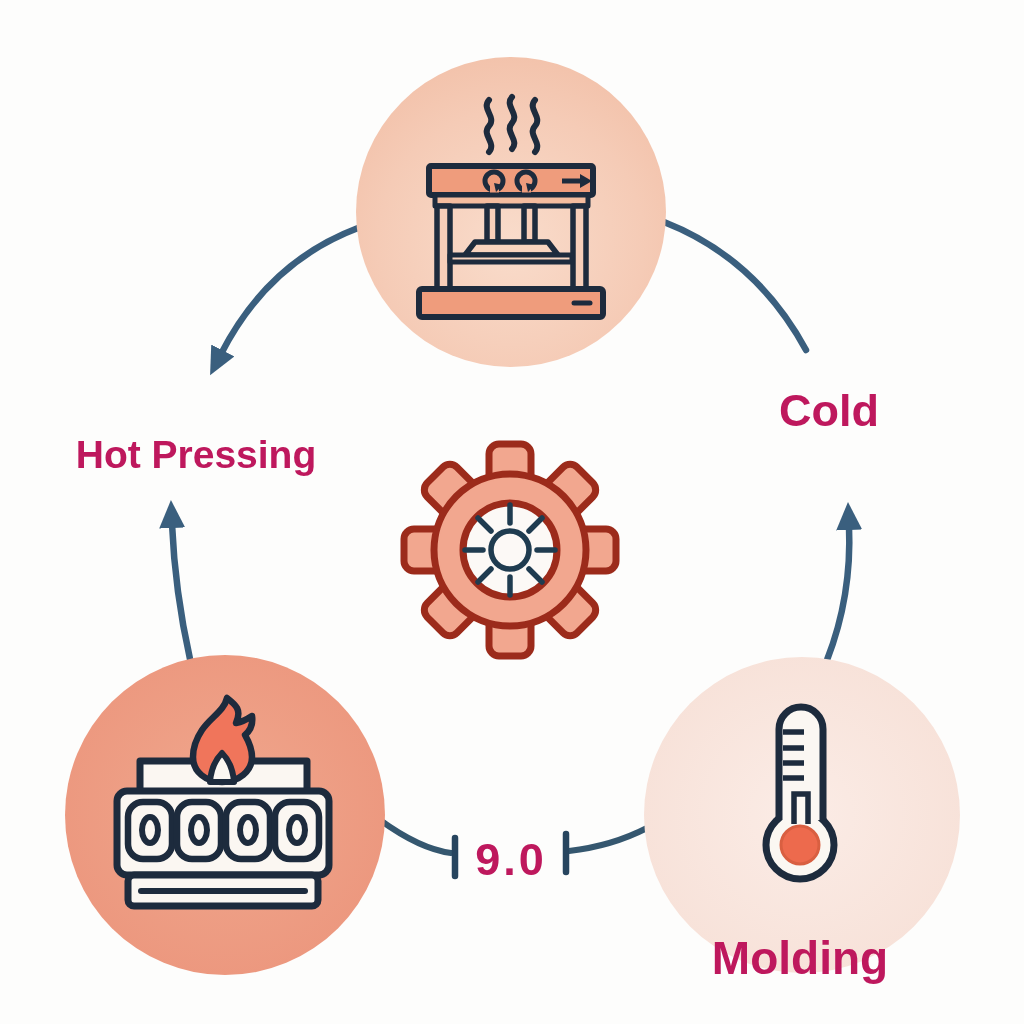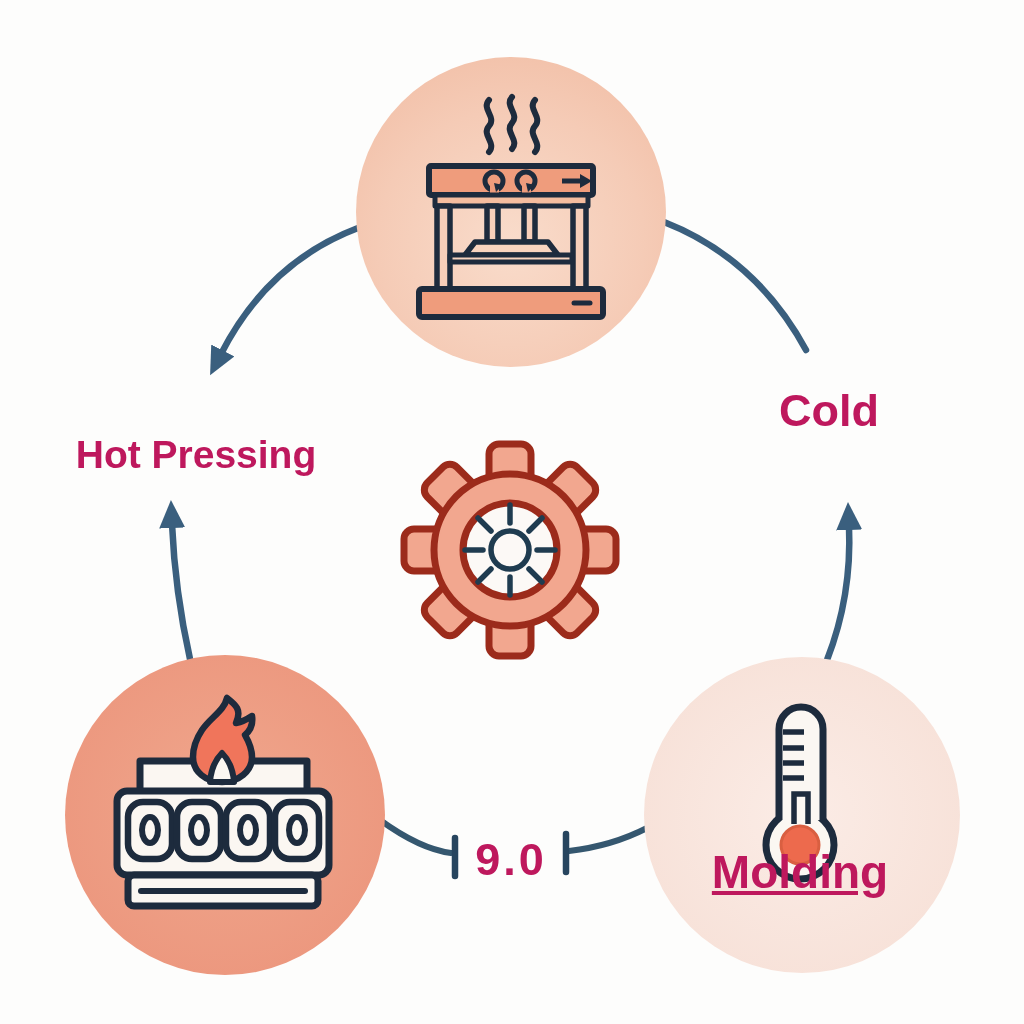--- a/index.html
+++ b/index.html
@@ -8,21 +8,21 @@
     background:#FDFDFC;
     font-family:"Liberation Sans", sans-serif;
   }
   .stage svg{position:absolute;left:0;top:0;}
   .label{
     position:absolute;transform:translate(-50%,-50%);
     color:#be185d;font-weight:bold;white-space:nowrap;text-align:center;
   }
   .label-hot{left:196px;top:455px;font-size:39px;}
   .label-cold{left:829px;top:410px;font-size:45px;line-height:59px;}
-  .label-molding{left:800px;top:872px;font-size:46px;text-decoration:underline;}
+  .label-molding{left:800px;top:958px;font-size:46px;}
   .label-value{left:511px;top:860px;font-size:45px;letter-spacing:3px;}
 </style>
 </head>
 <body>
 
 <div class="stage">
 
   <svg width="1024" height="1024" viewBox="0 0 1024 1024">
     <defs>
       <radialGradient id="gTop" cx="50%" cy="60%" r="66%">

